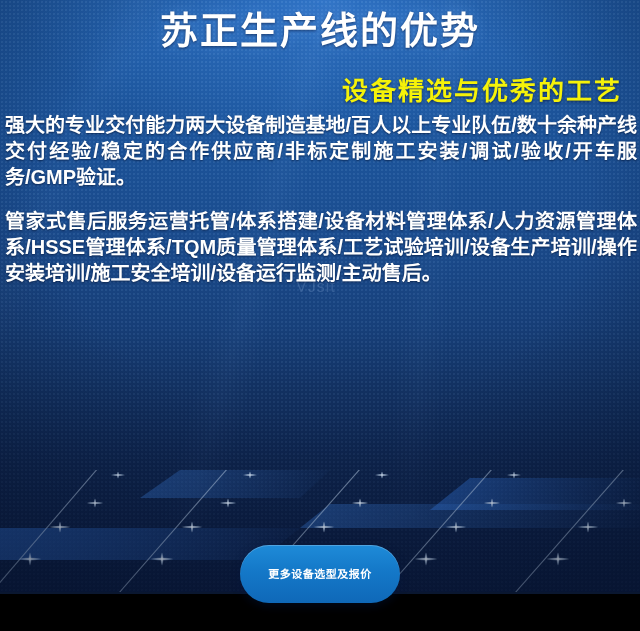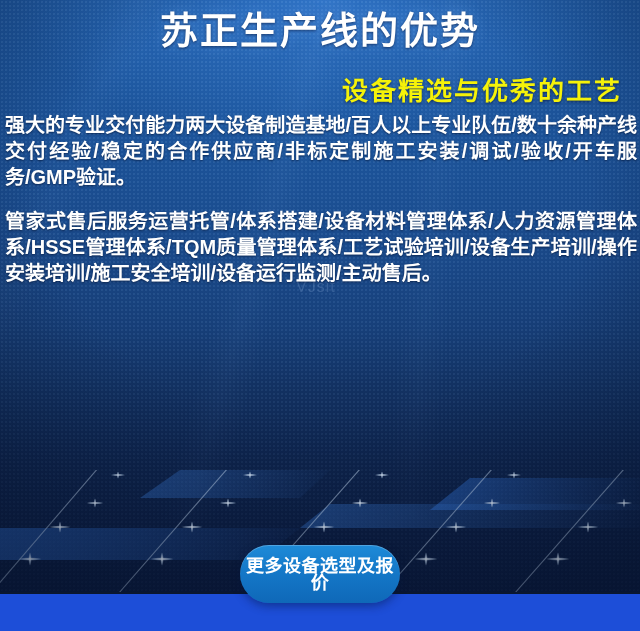--- a/index.html
+++ b/index.html
@@ -10,21 +10,21 @@
   }
   body {
     font-family: "Liberation Sans", "DejaVu Sans", sans-serif;
   }
 
   .poster {
     position: relative;
     width: 640px;
     height: 631px;
     overflow: hidden;
-    background: #1d4ed8;
+    background: #000000;
   }
 
   
   .bg-base {
     position: absolute;
     left: 0; top: 0;
     width: 640px;
     height: 594px;
     background:
       radial-gradient(ellipse 420px 200px at 50% 0%, #2f72c4 0%, rgba(47,114,196,0) 72%),
@@ -176,21 +176,21 @@
   }
   .cta-main {
     font-size: 19px;
     line-height: 22px;
     font-weight: bold;
     color: #ffe800;
     letter-spacing: 3px;
     text-shadow: 0 1px 2px rgba(0,30,70,0.5);
   }
   .cta-sub {
-    font-size: 18px;
+    font-size: 11px;
     line-height: 17px;
     font-weight: bold;
     color: #ffffff;
     letter-spacing: 0.5px;
     padding-top: 1px;
   }
 </style>
 </head>
 <body>
 

